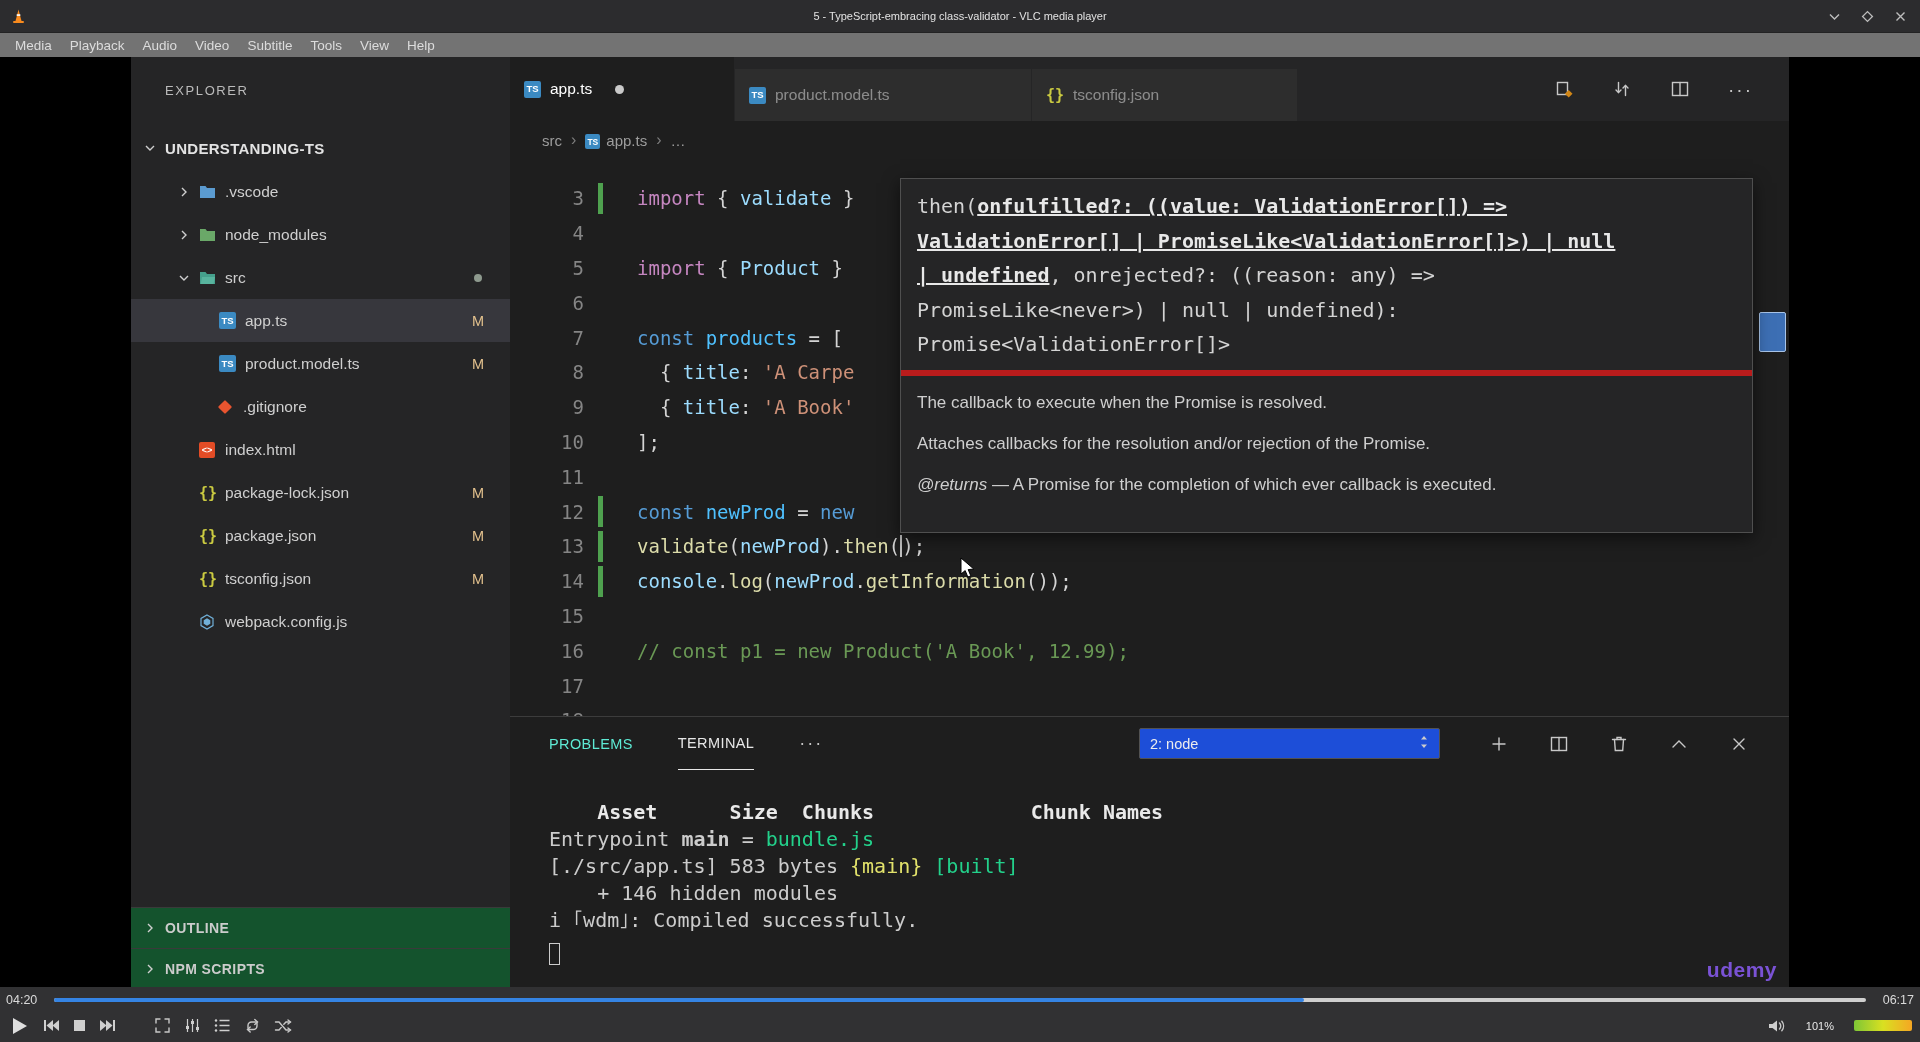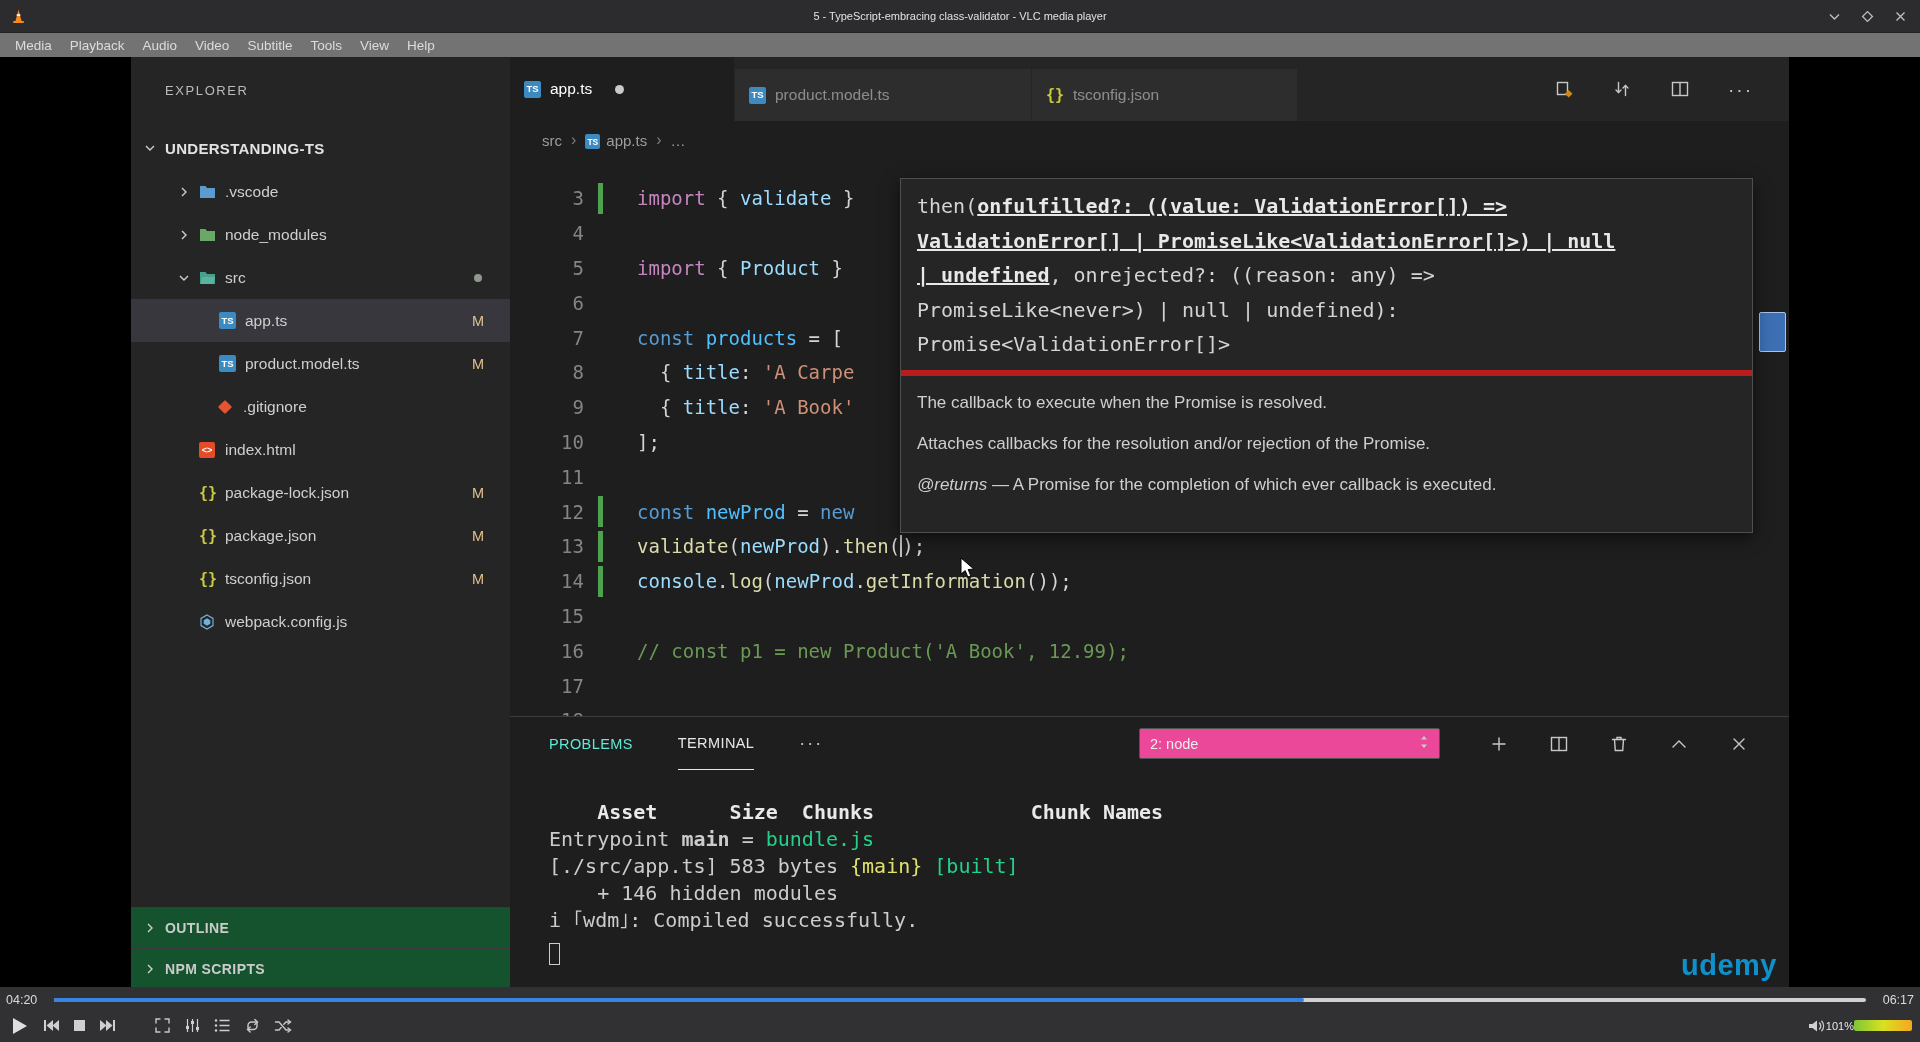--- a/index.html
+++ b/index.html
@@ -73,55 +73,55 @@
 
 #minimap-slider{position:absolute;right:3px;top:255px;width:27px;height:40px;background:#3d6fb4;border:1px solid #a8c4e8;border-radius:2px;z-index:3}
 
 
 #panel{position:absolute;left:379px;right:0;top:659px;bottom:0;background:#1e1e1e;border-top:1px solid #3c3c3c}
 #panelhead{height:53px;position:relative;display:flex;align-items:center}
 #ptabs{display:flex;padding-left:39px;gap:45px;height:100%;align-items:stretch}
 .ptab{font-size:14.5px;letter-spacing:.4px;color:#5eead4;display:flex;align-items:center}
 .ptab.pactive{color:#e7e7e7;border-bottom:1.5px solid #e7e7e7}
 #panel-more{margin-left:45px;color:#c5c5c5;font-size:18px;letter-spacing:2px}
-#term-select{position:absolute;left:629px;top:11px;width:301px;height:31px;background:#ec4899;border:1px solid #525252;border-radius:2px;color:#ededed;font-size:14.5px;display:flex;align-items:center;justify-content:space-between;padding:4px 10px}
+#term-select{position:absolute;left:629px;top:11px;width:301px;height:31px;background:#1d4ed8;border:1px solid #525252;border-radius:2px;color:#ededed;font-size:14.5px;display:flex;align-items:center;justify-content:space-between;padding:4px 10px}
 #pactions{position:absolute;right:40px;top:0;height:53px;display:flex;align-items:center;gap:40px}
 #pactions span{line-height:0}
 #term{position:absolute;left:39px;top:53px;right:20px;bottom:0;font-family:"DejaVu Sans Mono",monospace;font-size:20px;padding-top:29px}
 .tline{height:27px;line-height:27px;white-space:pre}
 .c-hdr{color:#e9e9e9;font-weight:bold}
 .c-pln{color:#cccccc}
 .c-grn{color:#23d18b}
 .c-grnb{color:#23d18b;font-weight:bold}
 .c-yel{color:#e2e26b}
 .c-b{color:#cccccc;font-weight:bold}
 .tcursor{width:11px;height:22px;border:1px solid #cccccc;margin-top:9px}
 
-#watermark{position:absolute;right:12px;bottom:5px;color:#0ea5e9;opacity:.85;font-size:29px;font-weight:600;letter-spacing:.5px;z-index:6}
+#watermark{position:absolute;right:12px;bottom:5px;color:#8b5cf6;opacity:.85;font-size:21px;font-weight:600;letter-spacing:.5px;z-index:6}
 #mouse-cursor{position:absolute;left:828px;top:500px;z-index:9;line-height:0}
 
 
 .tsbox{display:inline-flex;width:17px;height:17px;background:#3b8ac2;color:#fff;font-size:9.5px;font-weight:bold;align-items:center;justify-content:center;border-radius:2px}
 .tsbox.small{width:15px;height:15px;font-size:8.5px}
 .gitd{display:inline-block;width:10px;height:10px;background:#e8542f;transform:rotate(45deg);border-radius:1px;margin-left:3px}
 .htmlbox{display:inline-flex;width:16px;height:16px;background:#e34c26;color:#fff;font-size:9px;font-weight:bold;align-items:center;justify-content:center;border-radius:2px}
 .jsonb{color:#cbcb41;font-weight:bold;font-size:15px;font-family:"DejaVu Sans Mono",monospace}
 
 
 #vlcbar{position:absolute;left:0;top:987px;width:1920px;height:55px;background:#313133}
 #seekrow{position:absolute;top:4px;left:0;right:0;height:18px;display:flex;align-items:center;padding:0 6px;gap:8px}
 .time{color:#dadada;font-size:12.5px;width:40px;flex:none}
 #time-total{text-align:right}
 #seek{flex:1;height:4px;background:#cfcfcf;border-radius:2px;position:relative}
 #seek-fill{position:absolute;left:0;top:0;bottom:0;background:#3584e4;border-radius:2px}
 #ctrlrow{position:absolute;left:0;right:0;top:22px;bottom:0}
 #ctrl-left{position:absolute;left:8px;top:0;bottom:0;display:flex;align-items:center;gap:13px}
 .vbtn{display:inline-flex;align-items:center;justify-content:center;line-height:0}
 .csp{width:12px}
-#ctrl-right{position:absolute;right:8px;top:0;bottom:0;display:flex;align-items:center;gap:0}
+#ctrl-right{position:absolute;right:8px;top:0;bottom:0;display:flex;align-items:center;gap:20px}
 #vol-label{color:#e8e8e8;font-size:11px}
 #vol-slider{width:58px;height:11px;border-radius:2px;background:linear-gradient(90deg,#7ec636,#d9e021,#f5a623)}
 </style>
 </head>
 <body>
 
 <div id="stage">
 
   <div id="titlebar">
     <span id="vlc-logo"><svg width="17" height="17" viewBox="0 0 17 17">

